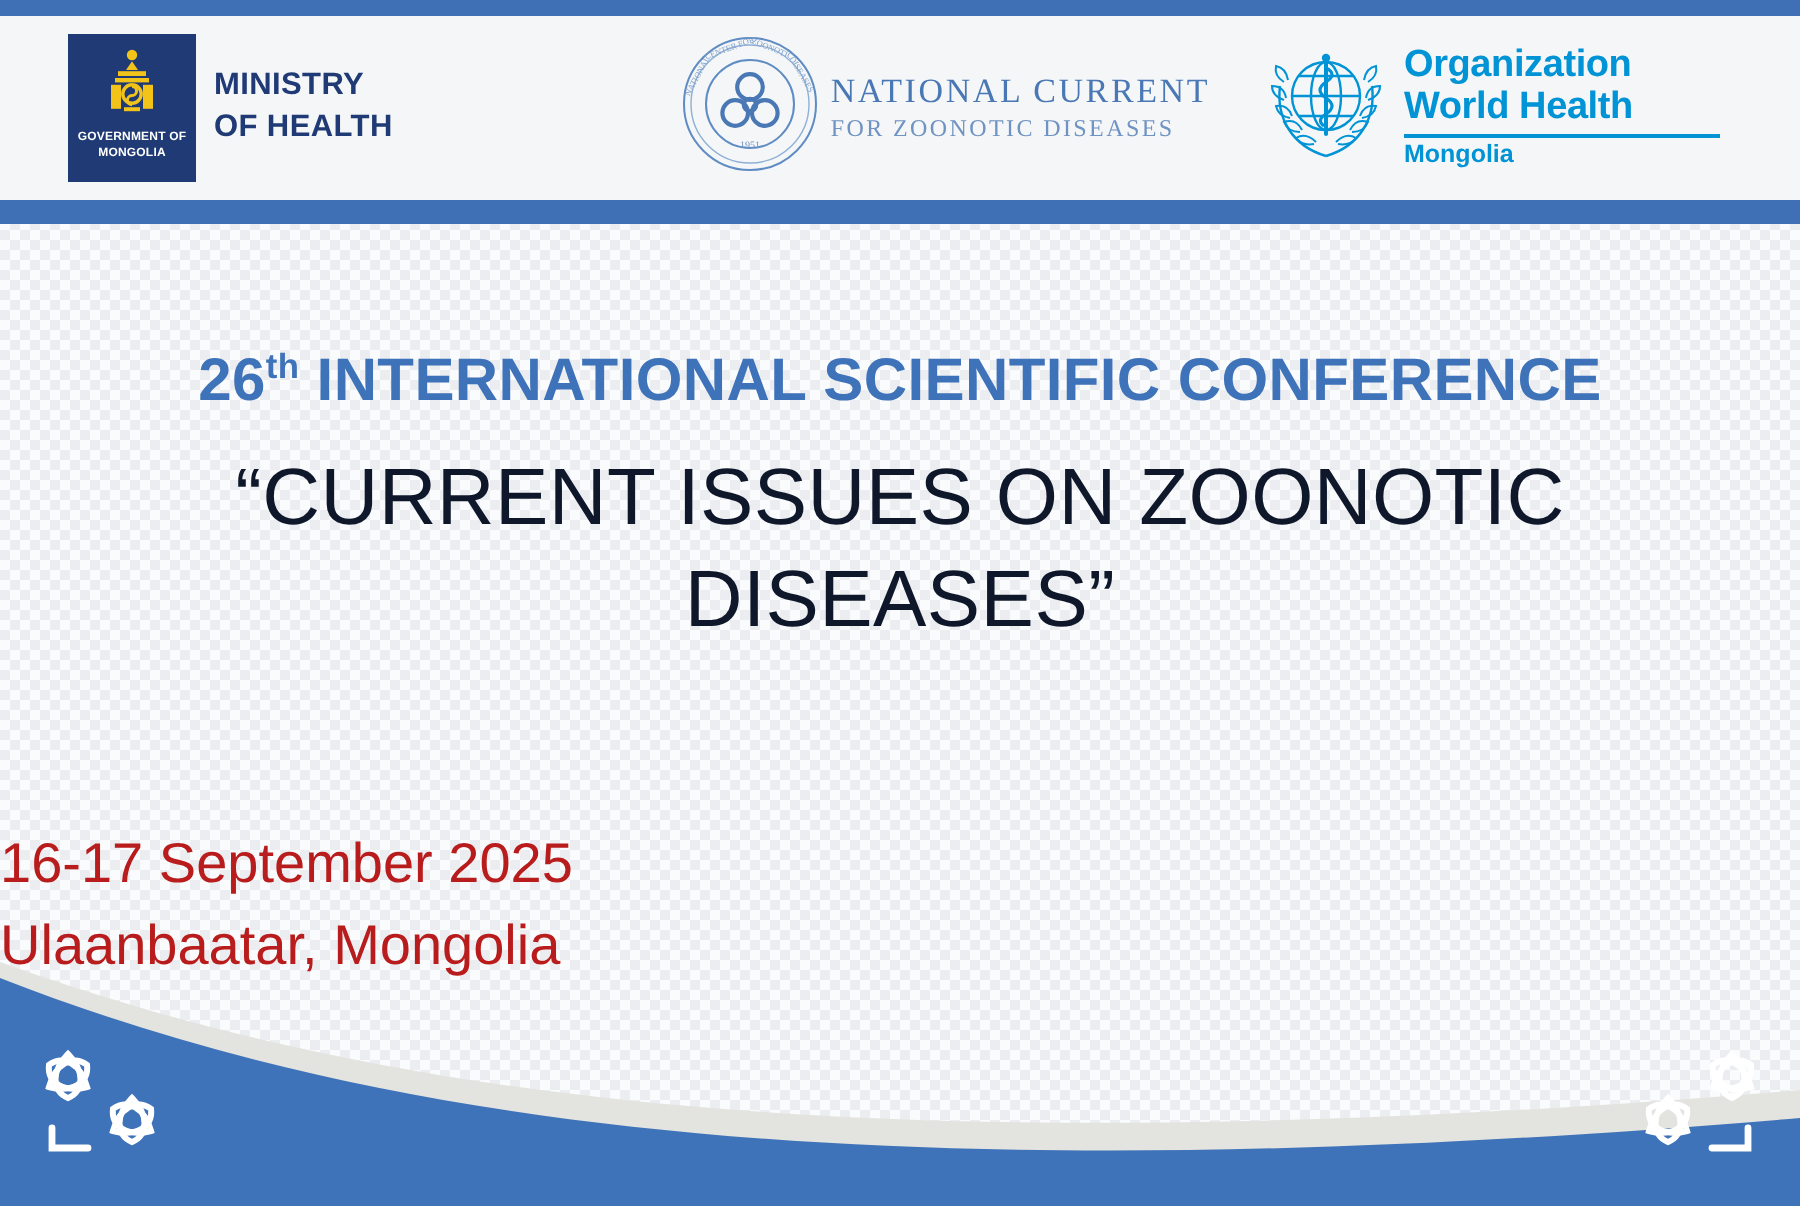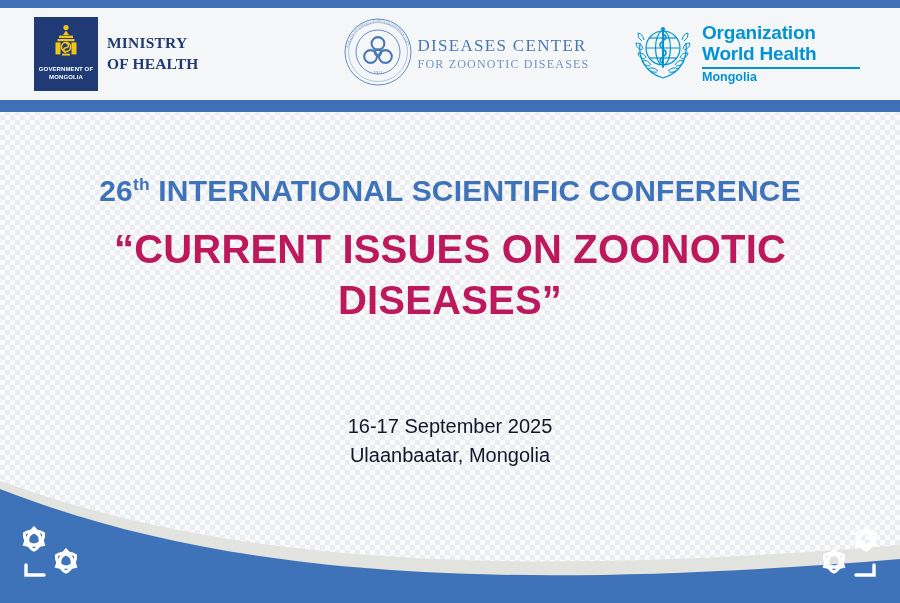--- a/index.html
+++ b/index.html
@@ -99,21 +99,20 @@
     line-height: 1.35;
     margin-top: 3px;
   }
   .moh-name {
     color: #1f3a74;
     font-size: 15.5px;
     font-weight: bold;
     line-height: 1.35;
     letter-spacing: 0.2px;
     white-space: pre-line;
-    font-family: Liberation Serif, serif;
   }
 
   
   .ncz-logo {
     display: flex;
     align-items: center;
     gap: 4px;
     margin-left: 143px;
   }
   .ncz-name {
@@ -187,34 +186,34 @@
     font-size: 0.58em;
     vertical-align: super;
     line-height: 0;
   }
 
   .conf-title {
     position: absolute;
     left: 60px; top: 112px;
     width: 780px;
     text-align: center;
-    color: #be185d;
+    color: #0f172a;
     font-size: 40px;
-    font-weight: bold;
+    font-weight: normal;
     line-height: 1.27;
     letter-spacing: 0.2px;
   }
 
   .conf-meta {
     position: absolute;
     left: 0; top: 300px;
     width: 900px;
-    text-align: center;
-    color: #0f172a;
-    font-size: 20px;
+    text-align: left;
+    color: #b91c1c;
+    font-size: 28px;
     line-height: 1.46;
   }
   .conf-meta span { display: block; }
 
   
   .wave {
     position: absolute;
     left: 0; bottom: 0;
     width: 900px;
     height: 150px;
@@ -282,21 +281,21 @@
           <text x="36" y="58" text-anchor="middle" font-family="Liberation Serif, serif" font-size="5" fill="#6f93c2">1951</text>
           <g fill="#7fa2cd" font-family="Liberation Serif, serif" font-size="4.3">
             <text transform="rotate(-62 36 36)" x="36" y="7.5" text-anchor="middle">NATIONAL</text>
             <text transform="rotate(-20 36 36)" x="36" y="7.5" text-anchor="middle">CENTER FOR</text>
             <text transform="rotate(22 36 36)" x="36" y="7.5" text-anchor="middle">ZOONOTIC</text>
             <text transform="rotate(60 36 36)" x="36" y="7.5" text-anchor="middle">DISEASES</text>
           </g>
         </svg>
       </span>
       <div class="ncz-name">
-        <span class="ncz-line1">DISEASES CENTER</span>
+        <span class="ncz-line1">NATIONAL CURRENT</span>
         <span class="ncz-line2">FOR ZOONOTIC DISEASES</span>
       </div>
     </div>
 
     <div class="who-logo">
       <span>
         <svg width="62" height="62" viewBox="0 0 62 62" aria-hidden="true">
           <g fill="none" stroke="#0093d5" stroke-width="1.2">
 
             <path d="M31 57 C14 52 6 38 8 22"></path>

